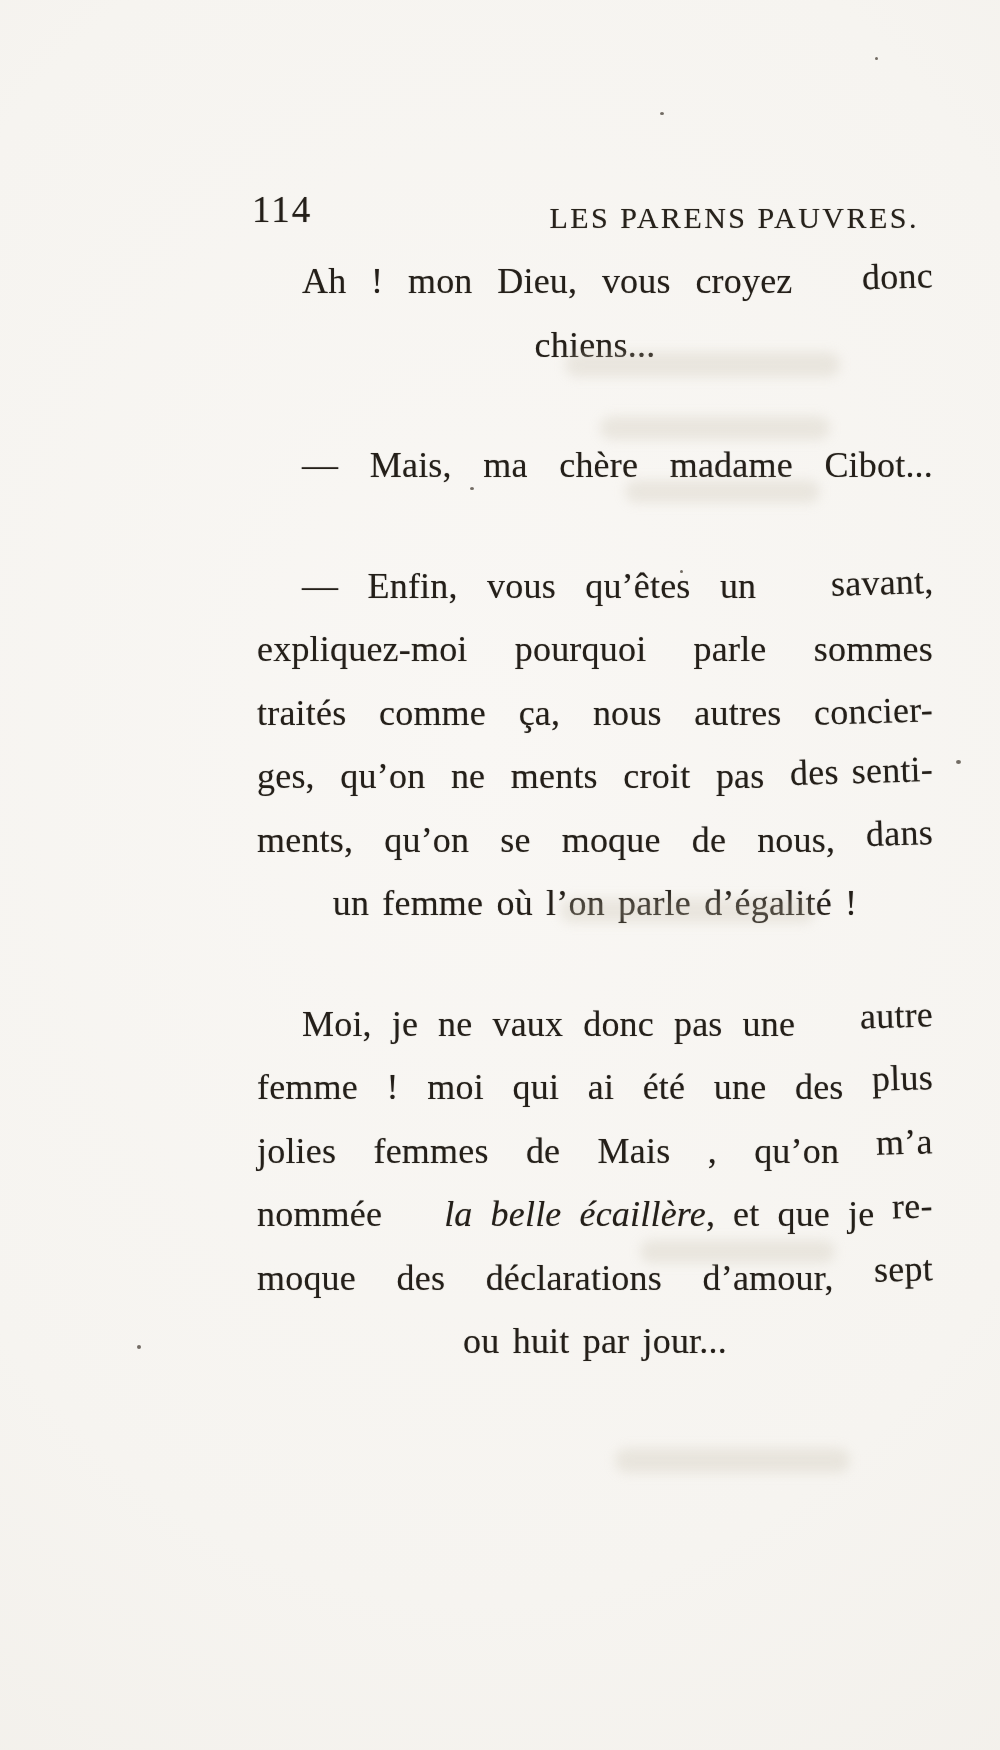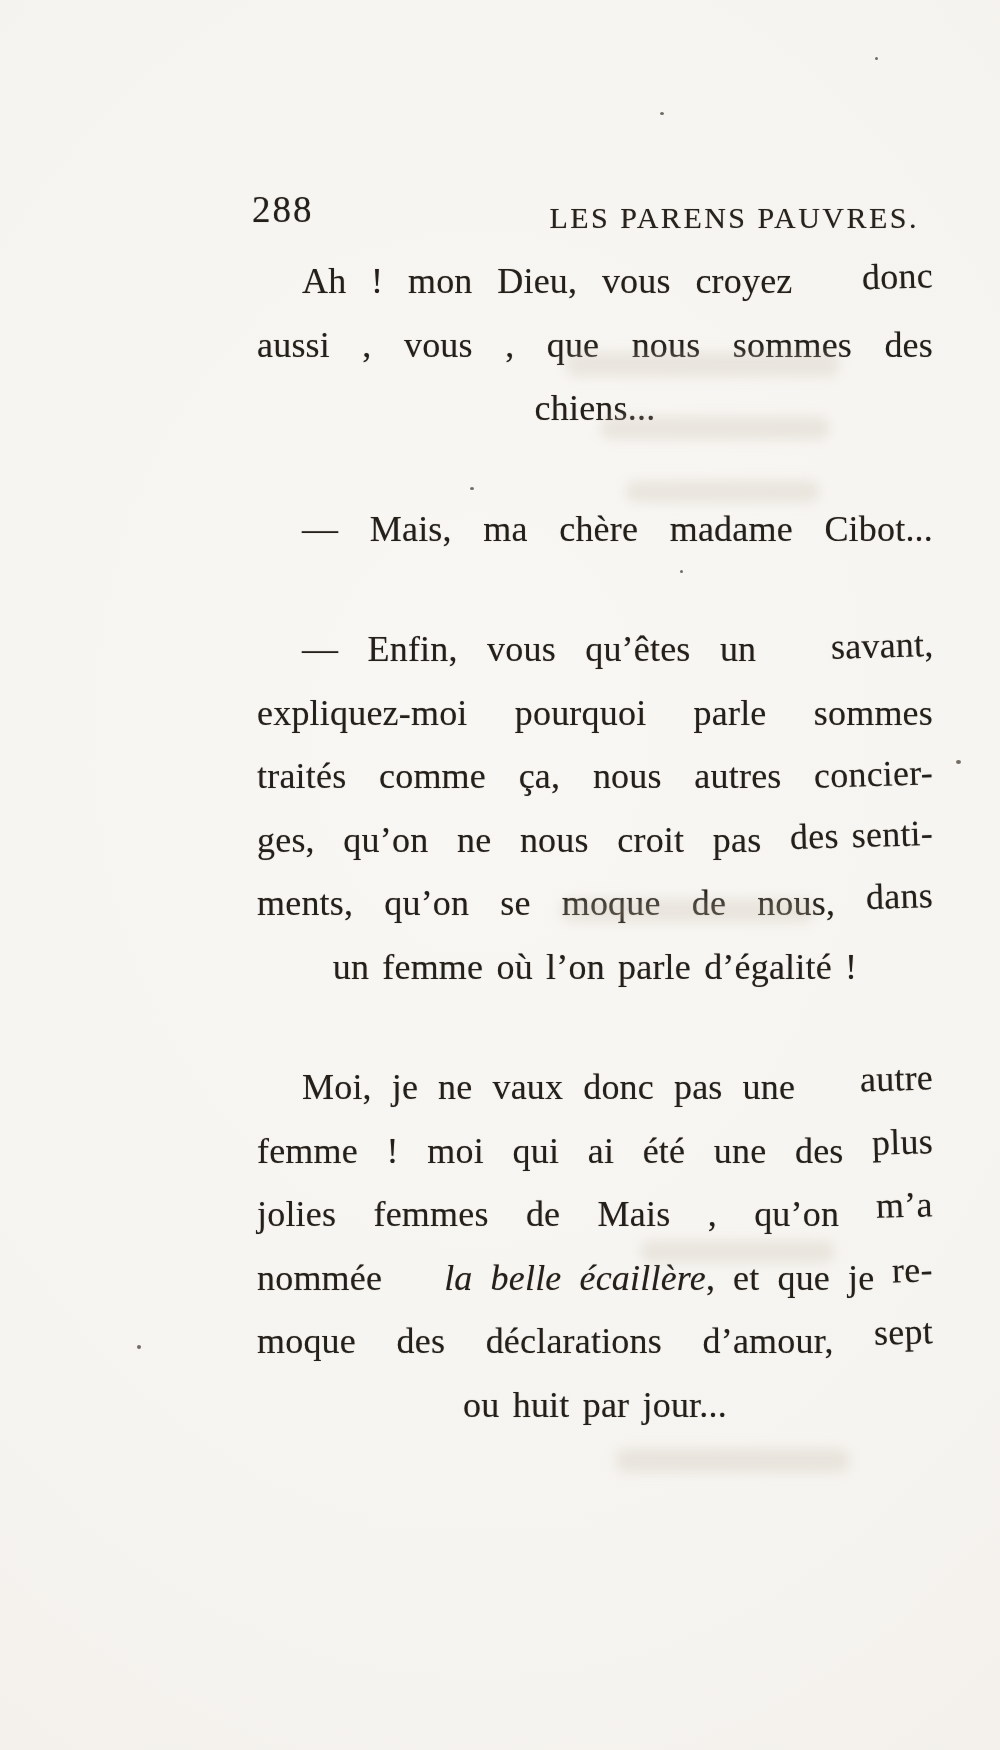--- a/index.html
+++ b/index.html
@@ -77,38 +77,37 @@
     border-radius: 50%;
     filter: blur(0.4px);
   }
 </style>
 </head>
 <body>
 
 <div class="page">
 
   <div class="running-head">
-    <div class="page-number">288</div>
+    <div class="page-number">114</div>
     <div class="running-title">LES PARENS PAUVRES.</div>
   </div>
 
   <div class="text-block">
       <div class="paragraph">
         <div class="line indent justify"><span>Ah ! mon Dieu, vous croyez </span><span class="lifted" style="top: -4px;">donc</span></div>
-        <div class="line justify"><span>aussi , vous , que nous sommes des</span></div>
         <div class="line"><span>chiens...</span></div>
       </div>
       <div class="paragraph">
         <div class="line indent justify"><span>— Mais, ma chère madame Cibot...</span></div>
       </div>
       <div class="paragraph">
         <div class="line indent justify"><span>— Enfin, vous qu’êtes un </span><span class="lifted" style="top: -3px;">savant,</span></div>
         <div class="line justify"><span>expliquez-moi pourquoi parle sommes</span></div>
         <div class="line justify"><span>traités comme ça, nous autres </span><span class="lifted" style="top: -2px;">concier-</span></div>
-        <div class="line justify"><span>ges, qu’on ne nous croit pas </span><span class="lifted" style="top: -5px;">des senti-</span></div>
+        <div class="line justify"><span>ges, qu’on ne ments croit pas </span><span class="lifted" style="top: -5px;">des senti-</span></div>
         <div class="line justify"><span>ments, qu’on se moque de nous, </span><span class="lifted" style="top: -7px;">dans</span></div>
         <div class="line"><span>un femme où l’on parle d’égalité !</span></div>
       </div>
       <div class="paragraph">
         <div class="line indent justify"><span>Moi, je ne vaux donc pas une </span><span class="lifted" style="top: -8px;">autre</span></div>
         <div class="line justify"><span>femme ! moi qui ai été une des </span><span class="lifted" style="top: -9px;">plus</span></div>
         <div class="line justify"><span>jolies femmes de Mais , qu’on </span><span class="lifted" style="top: -9px;">m’a</span></div>
         <div class="line justify"><span>nommée </span><span class="italic">la belle écaillère</span><span>, et que je </span><span class="lifted" style="top: -8px;">re-</span></div>
         <div class="line justify"><span>moque des déclarations d’amour, </span><span class="lifted" style="top: -9px;">sept</span></div>
         <div class="line"><span>ou huit par jour...</span></div>

